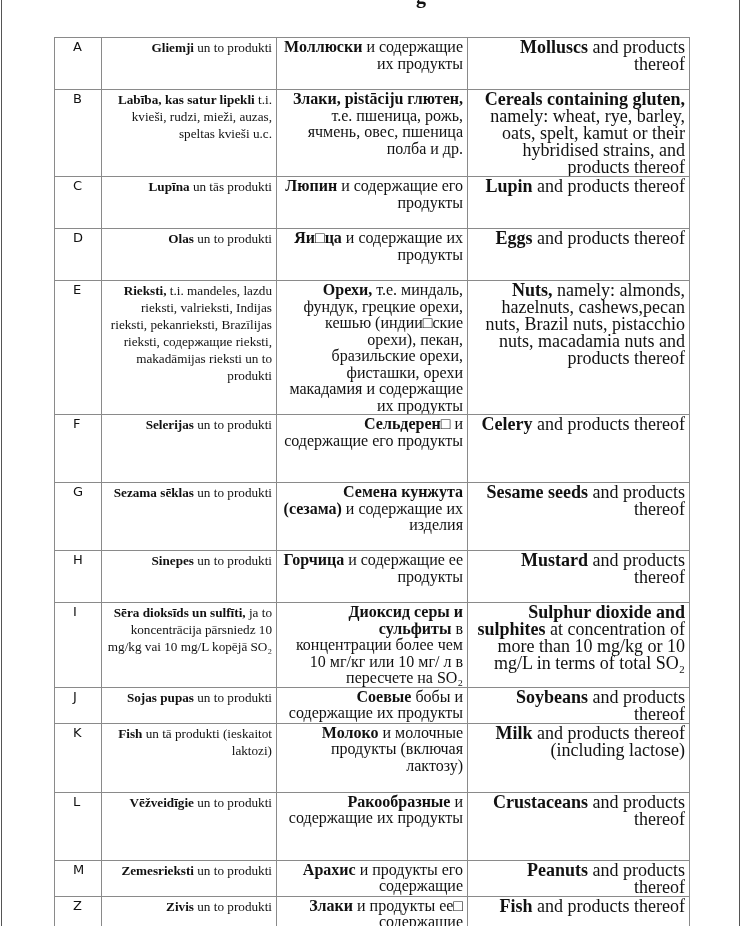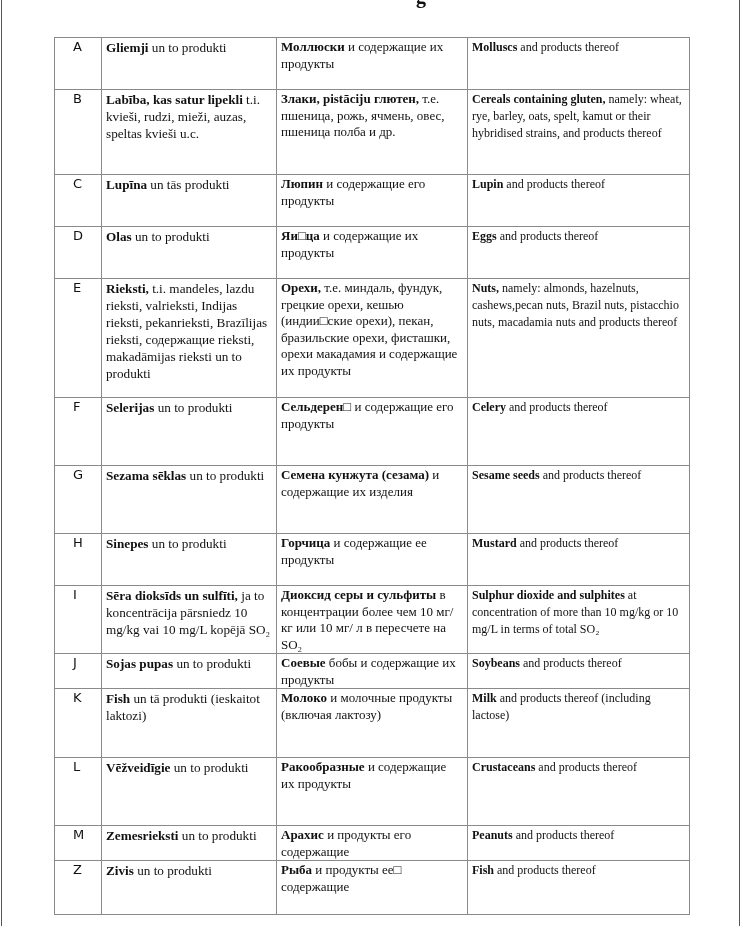--- a/index.html
+++ b/index.html
@@ -38,44 +38,44 @@
       border-collapse: collapse;
       table-layout: fixed;
       width: 635px;
     }
     table.allergen-table td {
       border: 1.5px solid #8a8a8a;
       vertical-align: top;
       padding: 1px 4px 0 4px;
       font-size: 12.4px;
       line-height: 17px;
-      text-align: left;
+      text-align: right;
       overflow: hidden;
     }
     table.allergen-table td.code {
       font-family: "DejaVu Sans", "Liberation Sans", sans-serif;
       font-size: 13px;
       line-height: 17px;
       text-align: left;
       padding-left: 18px;
       padding-top: 0;
     }
     table.allergen-table td.lv {
       font-family: "Liberation Serif", serif;
       font-size: 13.2px;
       line-height: 17px;
     }
     table.allergen-table td.ru {
       font-family: "Liberation Serif", serif;
-      font-size: 13px;
+      font-size: 16px;
       line-height: 16.5px;
     }
     table.allergen-table td.en {
       font-family: "Liberation Serif", serif;
-      font-size: 12px;
+      font-size: 18px;
       line-height: 17px;
     }
     .b { font-weight: bold; }
     col.c1 { width: 47px; }
     col.c2 { width: 175px; }
     col.c3 { width: 191px; }
     col.c4 { width: 222px; }
   </style>
 </head>
 <body>
@@ -167,17 +167,17 @@
       </tr>
       <tr style="height: 34px;">
         <td class="code">M</td>
         <td class="lv"><span class="b">Zemesrieksti</span><span> un to produkti</span></td>
         <td class="ru"><span class="b">Арахис</span><span> и продукты его содержащие</span></td>
         <td class="en"><span class="b">Peanuts</span><span> and products thereof</span></td>
       </tr>
       <tr style="height: 54px;">
         <td class="code">Z</td>
         <td class="lv"><span class="b">Zivis</span><span> un to produkti</span></td>
-        <td class="ru"><span class="b">Рыба</span><span> и продукты ее□ содержащие</span></td>
+        <td class="ru"><span class="b">Злаки</span><span> и продукты ее□ содержащие</span></td>
         <td class="en"><span class="b">Fish</span><span> and products thereof</span></td>
       </tr>
     </tbody>
 </table>
 
 </body></html>

